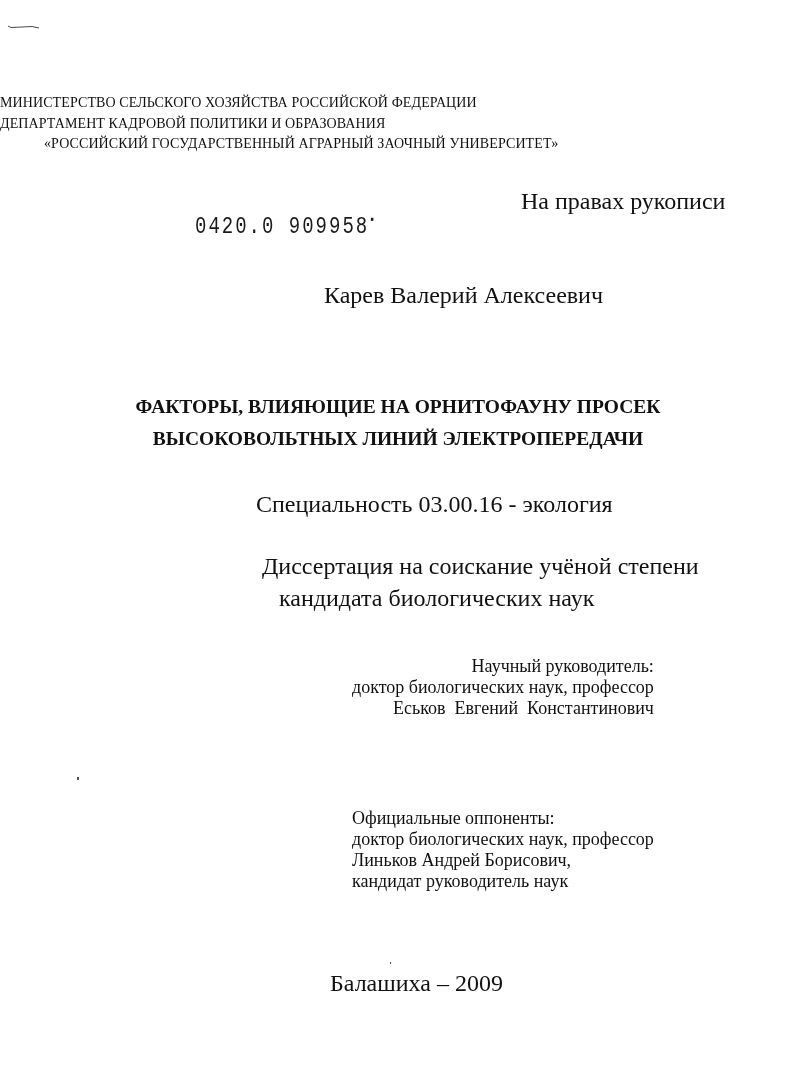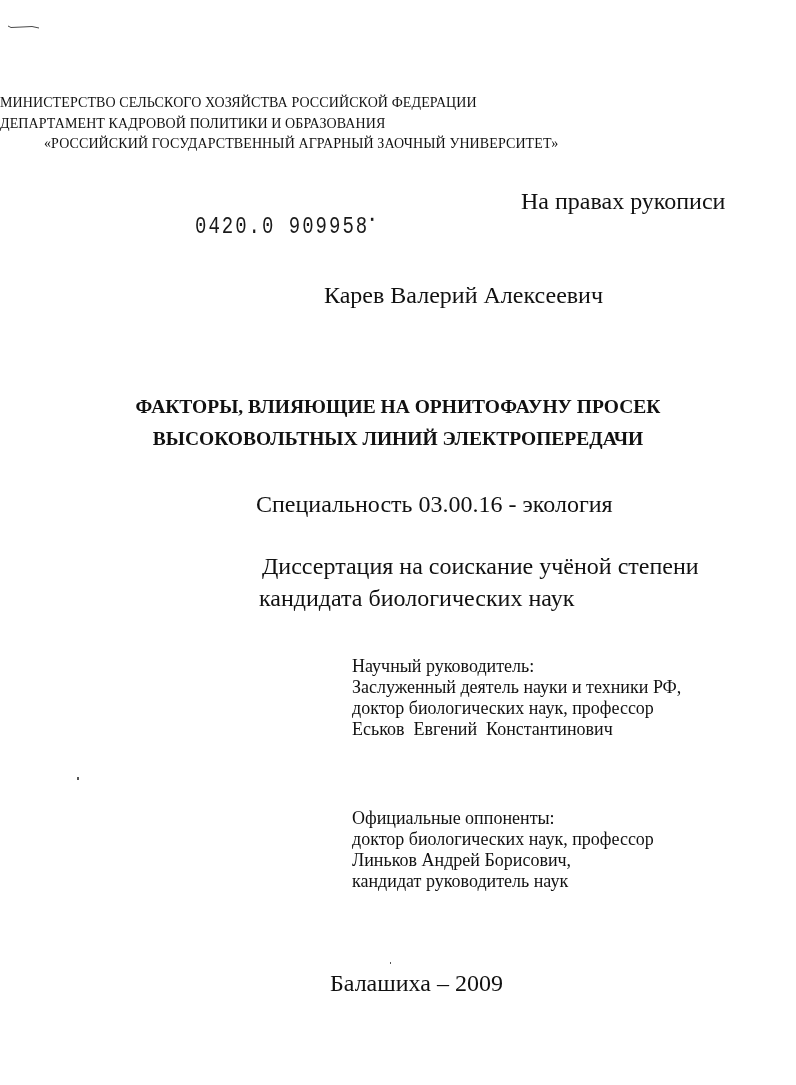--- a/index.html
+++ b/index.html
@@ -67,25 +67,24 @@
 </div>
 
 <div class="abs body-text" style="left:324px; top:282px;">Карев Валерий Алексеевич</div>
 
 <div class="abs title" style="top:396px; left:-12px;">ФАКТОРЫ, ВЛИЯЮЩИЕ НА ОРНИТОФАУНУ ПРОСЕК</div>
 <div class="abs title" style="top:428px; left:-12px;">ВЫСОКОВОЛЬТНЫХ ЛИНИЙ ЭЛЕКТРОПЕРЕДАЧИ</div>
 
 <div class="abs body-text" style="left:256px; top:491px;">Специальность  03.00.16 - экология</div>
 
 <div class="abs body-text" style="left:262px; top:553px;text-align:center;">Диссертация на соискание учёной степени</div>
-<div class="abs body-text" style="left:259px; top:585px;text-align:right;">кандидата биологических наук</div>
+<div class="abs body-text" style="left:279px; top:585px;text-align:right;">кандидата биологических наук</div>
 
-<div class="abs" style="left:352px; top:656px;">
+<div class="abs" style="left:352px; top:656px;text-align:right;">
   <div class="block-line">Научный руководитель:</div>
-  <div class="block-line">Заслуженный деятель науки и техники РФ,</div>
   <div class="block-line">доктор биологических наук, профессор</div>
   <div class="block-line" style="white-space:pre;">Еськов  Евгений  Константинович</div>
 </div>
 
 <div class="abs" style="left:352px; top:761px;margin-top:47px;">
   <div class="block-line">Официальные оппоненты:</div>
   <div class="block-line">доктор биологических наук, профессор</div>
   <div class="block-line">Линьков Андрей Борисович,</div>
   <div class="block-line">кандидат руководитель наук</div>
 </div>

